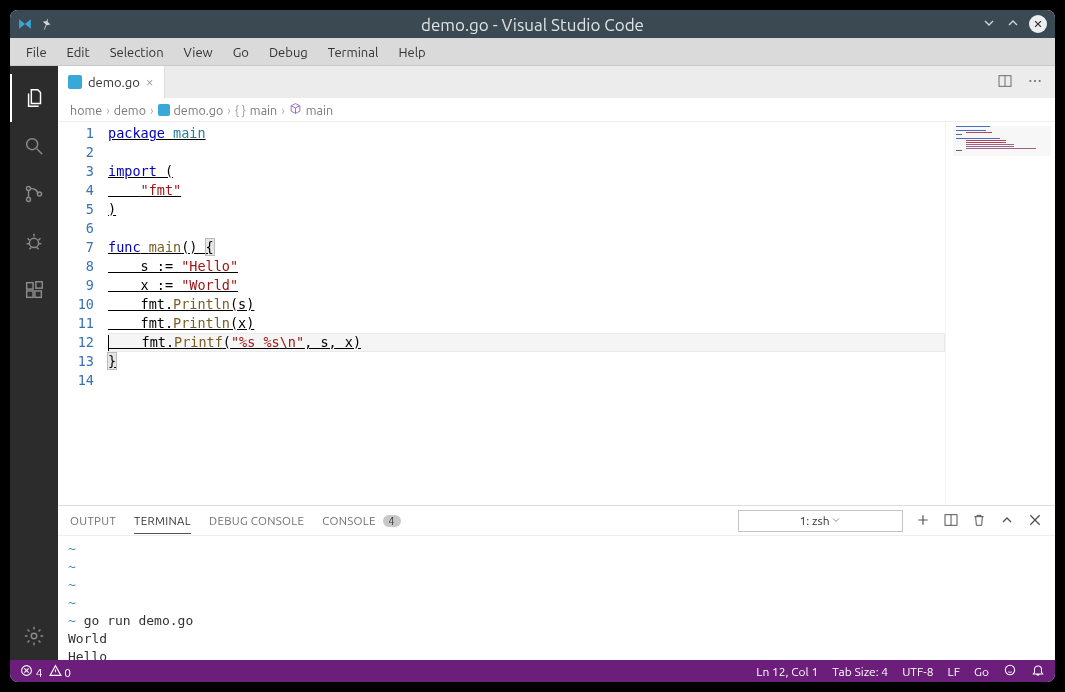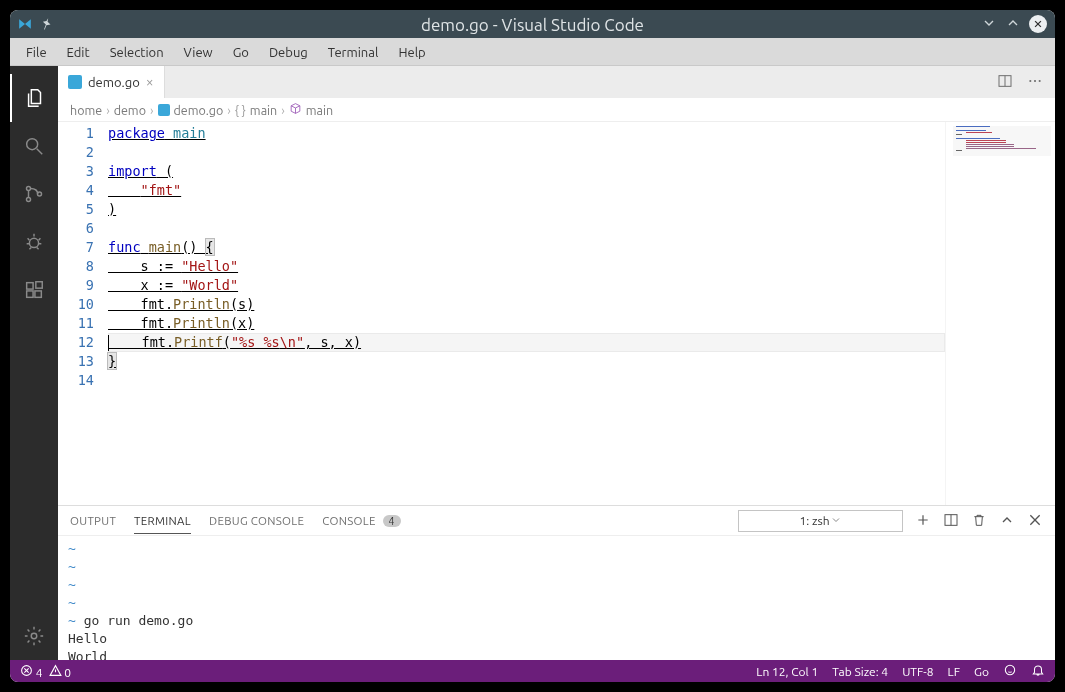--- a/index.html
+++ b/index.html
@@ -438,21 +438,21 @@
                   <path d="M6 15l6-6 6 6"></path>
                 </svg>
             </span>
             <span class="panel-icon">
               <svg class="svg16" viewBox="0 0 24 24" fill="none" stroke="currentColor" stroke-width="2">
                   <path d="M5 5l14 14M19 5L5 19"></path>
                 </svg>
             </span>
           </div>
         </div>
-        <div class="terminal" id="terminal"><div><span class="tilde">~</span></div><div><span class="tilde">~</span></div><div><span class="tilde">~</span></div><div><span class="tilde">~</span></div><div><span class="tilde">~</span> go run demo.go</div><div>Hello</div><div>World</div><div>Hello World</div><div><span class="tilde">~</span> <span class="term-cursor"></span></div></div>
+        <div class="terminal" id="terminal"><div><span class="tilde">~</span></div><div><span class="tilde">~</span></div><div><span class="tilde">~</span></div><div><span class="tilde">~</span></div><div><span class="tilde">~</span> go run demo.go</div><div>World</div><div>Hello</div><div>Hello World</div><div><span class="tilde">~</span> <span class="term-cursor"></span></div></div>
       </div>
 
     </div>
   </div>
 
   <div class="statusbar">
     <div class="sb-left">
       <span class="sitem">
         <svg width="13" height="13" viewBox="0 0 24 24" fill="none" stroke="currentColor" stroke-width="2">
             <circle cx="12" cy="12" r="9"></circle>

